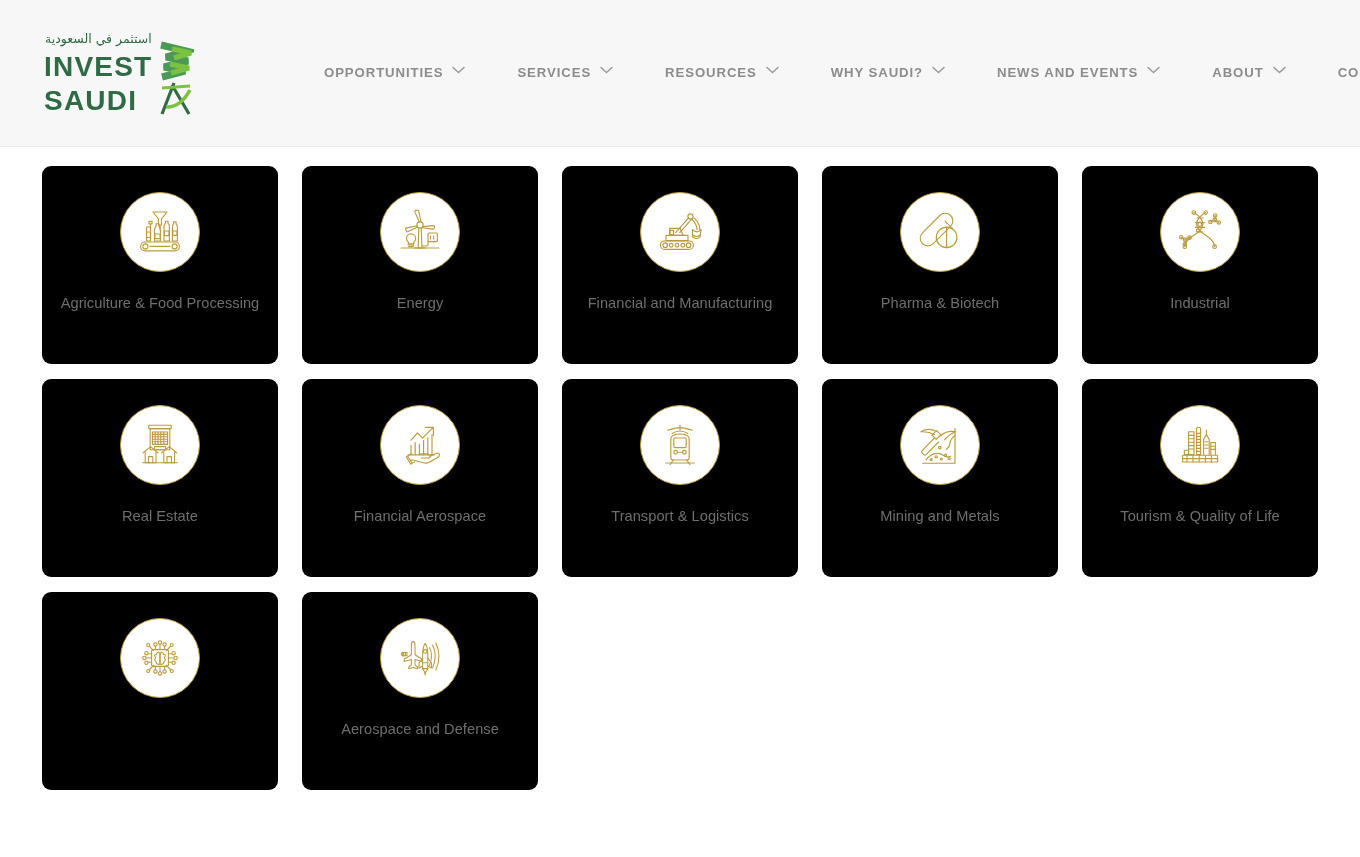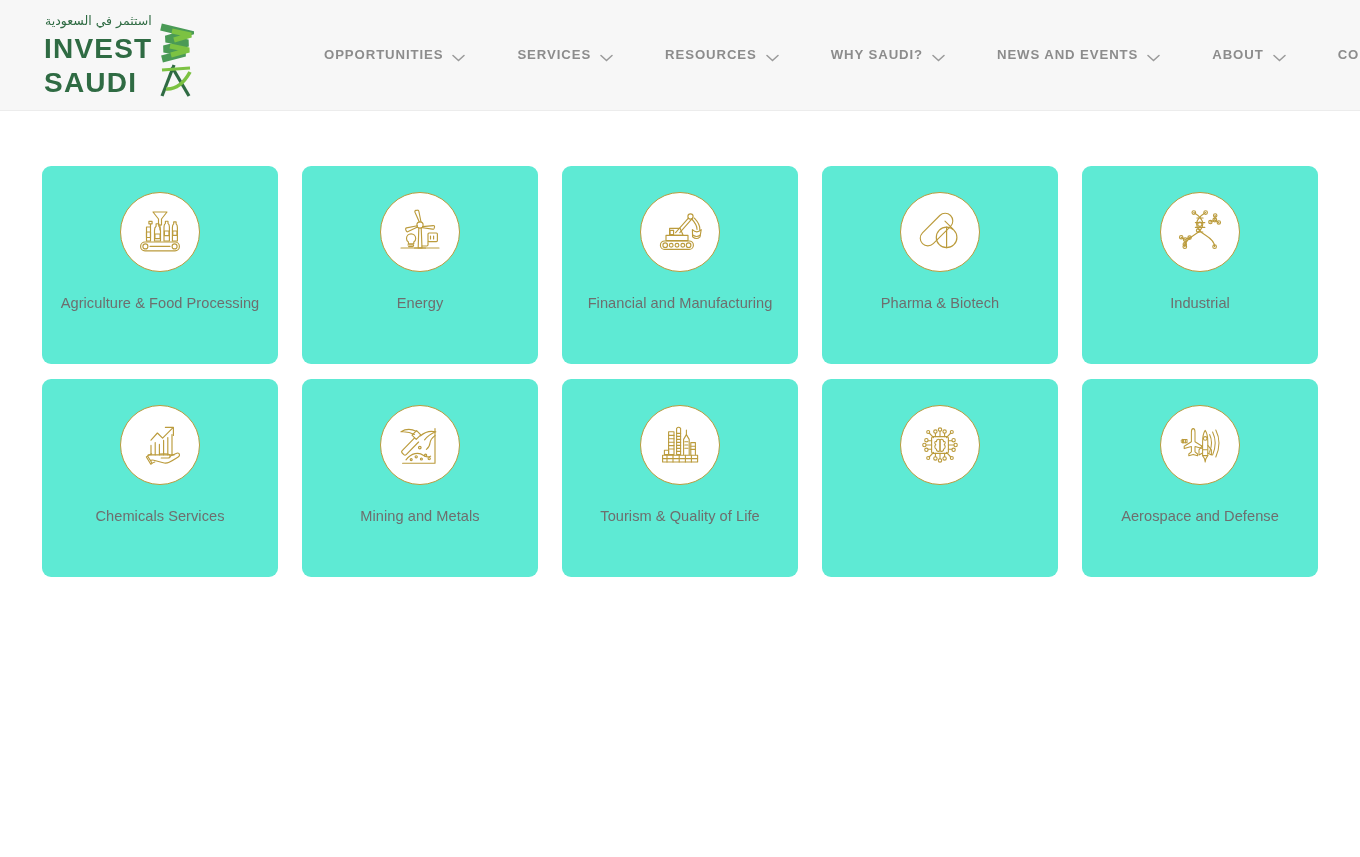--- a/index.html
+++ b/index.html
@@ -9,21 +9,21 @@
     width: 1360px; height: 857px;
     background: #ffffff;
     font-family: "Liberation Sans", sans-serif;
     overflow: hidden;
   }
 
   
   .header {
     position: relative;
     width: 1360px;
-    height: 111px;
+    height: 147px;
     background: #f7f7f7;
     border-bottom: 1px solid #ececec;
     display: flex;
     align-items: center;
   }
   .brand {
     margin-left: 44px;
     width: 150px;
     height: 90px;
     display: block;
@@ -32,21 +32,21 @@
   .brand svg { display: block; }
 
   .nav {
     display: flex;
     align-items: center;
     margin-left: 104px;
     gap: 0px;
   }
   .nav-item {
     display: flex;
-    align-items: flex-end;
+    align-items: flex-start;
     gap: 9px;
     padding: 0 26px;
     cursor: pointer;
     white-space: nowrap;
   }
   .nav-label {
     font-size: 13.2px;
     letter-spacing: 0.9px;
     color: #8c8c8c;
     font-weight: 700;
@@ -66,21 +66,21 @@
     left: 42px;
     top: 166px;
     width: 1276px;
     display: grid;
     grid-template-columns: repeat(5, 236px);
     grid-auto-rows: 198px;
     column-gap: 24px;
     row-gap: 15px;
   }
   .card {
-    background: #5eead4;
+    background: #000000;
     border-radius: 9px;
     display: flex;
     flex-direction: column;
     align-items: center;
     padding-top: 26px;
     cursor: pointer;
   }
   .icon-circle {
     width: 80px; height: 80px;
     border-radius: 50%;
@@ -295,39 +295,77 @@
         <path d="M15.6 31.6 l-4.4 2 M11.2 33.6 l-4-2.4 M11.2 33.6 l-.4 4.6"></path>
         <circle cx="15.6" cy="31.6" r="1.7"></circle>
         <circle cx="11.2" cy="33.6" r="1.9"></circle>
         <circle cx="7.2" cy="31.2" r="1.7"></circle>
         <circle cx="10.8" cy="38.2" r="1.7"></circle>
       </svg>
     </div>
     <div class="card-label">Industrial</div>
   </div>
 
+  <div class="card">
+    <div class="icon-circle">
+      <svg width="52" height="52" viewBox="0 0 52 52" fill="none" stroke="#bb9b3c" stroke-width="1.1" stroke-linecap="round" stroke-linejoin="round">
+        <path d="M14.8 6.2 h22.4 v3.4 H14.8 Z"></path>
+        <path d="M16.2 9.6 h19.6 v21.2 H16.2 Z"></path>
+        <path d="M18.4 13 h15.2 v12.4 H18.4 Z"></path>
+        <path d="M21.2 13 v12.4 M24 13 v12.4 M26.8 13 v12.4 M29.8 13 v12.4
+                 M18.4 15.4 h15.2 M18.4 17.8 h15.2 M18.4 20.2 h15.2 M18.4 22.8 h15.2"></path>
+        <path d="M20.4 27.6 h11.2 v3.2 H20.4 Z"></path>
+        <path d="M9 34 L16.6 27.6 L24.2 34"></path>
+        <path d="M27.6 34 L35.2 27.6 L42.8 34"></path>
+        <path d="M11.2 33.2 v10.6 h10.8 V33.2"></path>
+        <path d="M29.8 33.2 v10.6 h10.8 V33.2"></path>
+        <path d="M14.4 43.8 v-6.2 h4.4 v6.2"></path>
+        <path d="M33 43.8 v-6.2 h4.4 v6.2"></path>
+        <path d="M8.4 43.8 h35.2"></path>
+      </svg>
+    </div>
+    <div class="card-label">Real Estate</div>
+  </div>
 
   <div class="card">
     <div class="icon-circle">
       <svg width="52" height="52" viewBox="0 0 52 52" fill="none" stroke="#bb9b3c" stroke-width="1.15" stroke-linecap="round" stroke-linejoin="round">
         <path d="M17 21.2 L23.4 14 L28.6 19.2 L38.8 8.8"></path>
         <path d="M31.4 8.4 h8 v8"></path>
         <path d="M17 26.4 v9.4 M21.2 23.6 v12.2 M25.4 25.4 v10.4 M29.6 21.4 v14.4
                  M33.8 18.6 v17.2 M38 15.6 v20.2"></path>
         <path d="M14.2 35.8 h26"></path>
         <path d="M25.6 35 q5.2-.4 8.4 0 q2.2.4 2.2 2.2 q0 1.8-2.4 1.8 h-6.6"></path>
         <path d="M36 37.2 q4.2-2.2 6.8-3 q2-.6 2.6 1 q.6 1.6-1.2 2.8 q-5.2 3.4-9 5.2
                  q-3 1.4-6 .6 l-9.4-2.6 q-1.6-.4-3.2.2"></path>
         <path d="M17.6 34.8 q-3.6 1.6-5.2 3.2 l4.4 7.2 q2-1.6 4-2.2"></path>
         <path d="M13.6 37 l4.2 6.8"></path>
       </svg>
     </div>
-    <div class="card-label">Chemicals Services</div>
-  </div>
-
+    <div class="card-label">Financial Aerospace</div>
+  </div>
+
+  <div class="card">
+    <div class="icon-circle">
+      <svg width="52" height="52" viewBox="0 0 52 52" fill="none" stroke="#bb9b3c" stroke-width="1.15" stroke-linecap="round" stroke-linejoin="round">
+        <path d="M26 6.4 v4.4"></path>
+        <path d="M13.8 11.2 q7.4-2.6 12.2-2.6 q4.8 0 12.2 2.6"></path>
+        <path d="M18.2 14.6 q7.8-5.2 15.6 0"></path>
+        <path d="M16.8 20.2 q0-5.2 9.2-5.2 q9.2 0 9.2 5.2 v18.4 q0 2.4-2.4 2.4 H19.2
+                 q-2.4 0-2.4-2.4 Z"></path>
+        <rect x="19.8" y="19" width="12.4" height="9.6" rx="1.2"></rect>
+        <circle cx="21.6" cy="33.2" r="1.9"></circle>
+        <circle cx="30.4" cy="33.2" r="1.9"></circle>
+        <path d="M24.4 33.2 h3.2"></path>
+        <path d="M19.4 41 l-3.4 4.6 M32.6 41 l3.4 4.6"></path>
+        <path d="M11.6 44 h28.8"></path>
+      </svg>
+    </div>
+    <div class="card-label">Transport &amp; Logistics</div>
+  </div>
 
   <div class="card">
     <div class="icon-circle">
       <svg width="52" height="52" viewBox="0 0 52 52" fill="none" stroke="#bb9b3c" stroke-width="1.15" stroke-linecap="round" stroke-linejoin="round">
         <path d="M22.2 12.2 q-8.2-3.8-15.2.6 q7.6-.6 13.4 2.6"></path>
         <path d="M26.6 16.8 q6.6-6 15.2-4 q-7 2.8-11.2 8"></path>
         <path d="M22.6 11.6 l4.2 4.2 -4.6 4.6 -4.2-4.2 Z"></path>
         <path d="M20.6 18.8 L8.2 31.6 q-1.2 1.2 0 2.4 l1.6 1.6 q1.2 1.2 2.4 0 L24.6 23"></path>
         <path d="M41 9.6 v34.6 H8.6"></path>
         <path d="M41 16.6 q-4.6 3.4-5 7.4 q-.4 4-3.6 6.4"></path>

